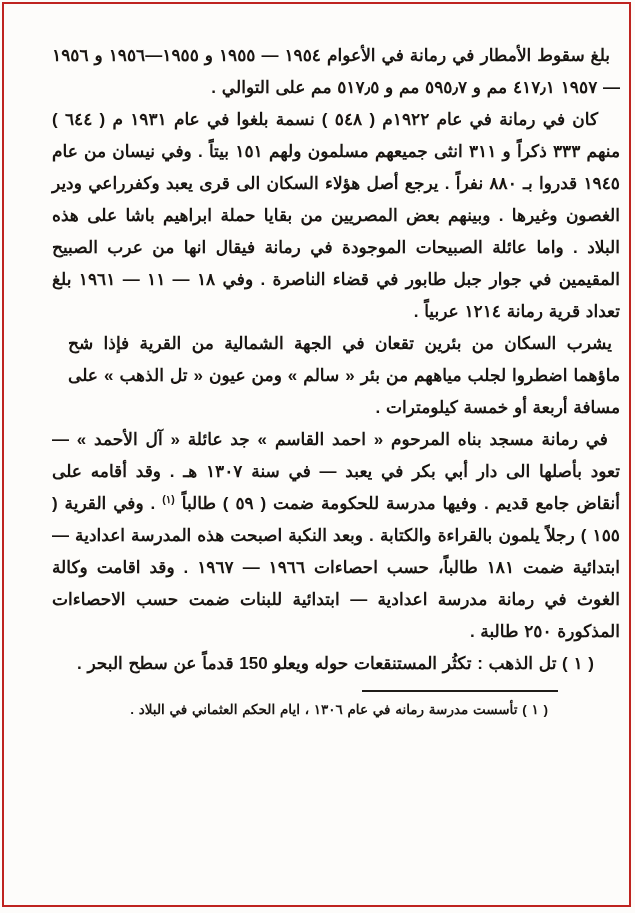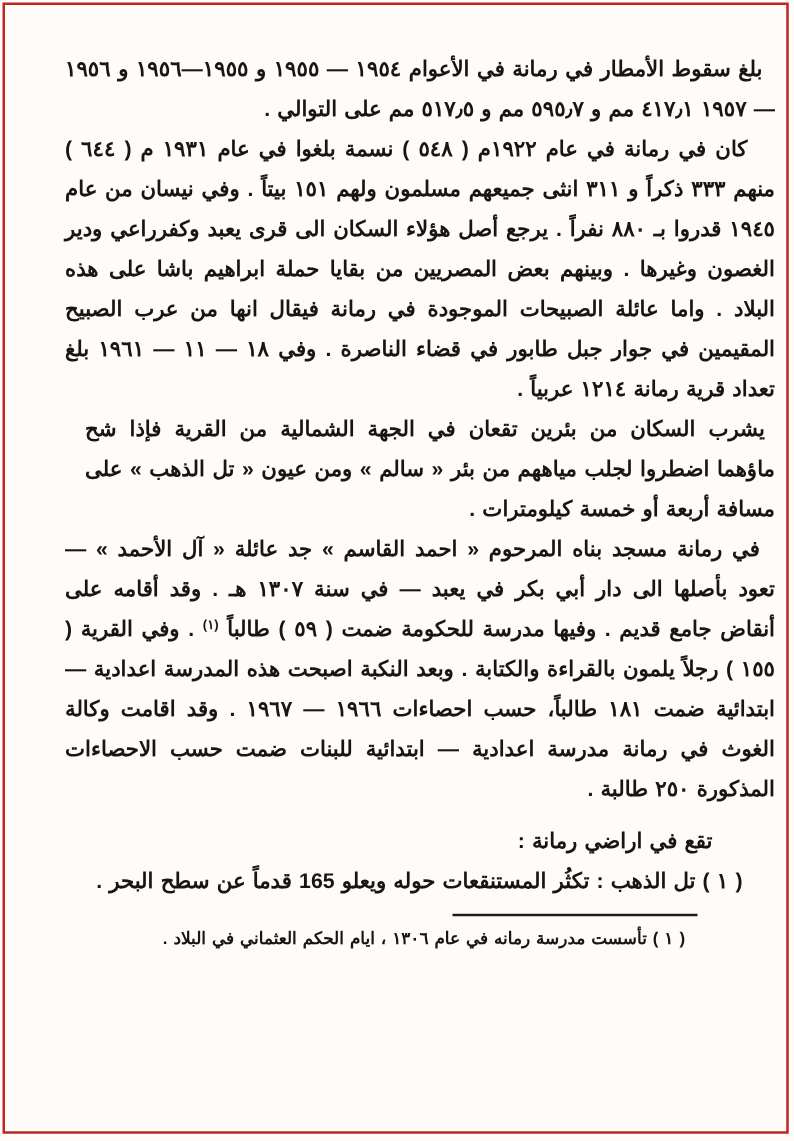--- a/index.html
+++ b/index.html
@@ -71,20 +71,19 @@
 <body>
 
 <div class="page">
   <div class="frame"></div>
 
   <div class="content">
     <p class="para indent-10">بلغ سقوط الأمطار في رمانة في الأعوام ١٩٥٤ — ١٩٥٥ و ١٩٥٥—١٩٥٦ و ١٩٥٦ — ١٩٥٧ ٤١٧٫١ مم و ٥٩٥٫٧ مم و ٥١٧٫٥ مم على التوالي .</p>
     <p class="para indent-22">كان في رمانة في عام ١٩٢٢م ( ٥٤٨ ) نسمة بلغوا في عام ١٩٣١ م ( ٦٤٤ ) منهم ٣٣٣ ذكراً و ٣١١ انثى جميعهم مسلمون ولهم ١٥١ بيتاً . وفي نيسان من عام ١٩٤٥ قدروا بـ ٨٨٠ نفراً . يرجع أصل هؤلاء السكان الى قرى يعبد وكفرراعي ودير الغصون وغيرها . وبينهم بعض المصريين من بقايا حملة ابراهيم باشا على هذه البلاد . واما عائلة الصبيحات الموجودة في رمانة فيقال انها من عرب الصبيح المقيمين في جوار جبل طابور في قضاء الناصرة . وفي ١٨ — ١١ — ١٩٦١ بلغ تعداد قرية رمانة ١٢١٤ عربياً .</p>
     <p class="para indent-8">يشرب السكان من بئرين تقعان في الجهة الشمالية من القرية فإذا شح ماؤهما اضطروا لجلب مياههم من بئر « سالم » ومن عيون « تل الذهب » على مسافة أربعة أو خمسة كيلومترات .</p>
     <p class="para indent-12"><span>في رمانة مسجد بناه المرحوم « احمد القاسم » جد عائلة « آل الأحمد » — تعود بأصلها الى دار أبي بكر في يعبد — في سنة ١٣٠٧ هـ . وقد أقامه على أنقاض جامع قديم . وفيها مدرسة للحكومة ضمت ( ٥٩ ) طالباً </span><sup class="fn-ref">(١)</sup><span> . وفي القرية ( ١٥٥ ) رجلاً يلمون بالقراءة والكتابة . وبعد النكبة اصبحت هذه المدرسة اعدادية — ابتدائية ضمت ١٨١ طالباً، حسب احصاءات ١٩٦٦ — ١٩٦٧ . وقد اقامت وكالة الغوث في رمانة مدرسة اعدادية — ابتدائية للبنات ضمت حسب الاحصاءات المذكورة ٢٥٠ طالبة .</span></p>
-    <p class="para indent-50 gap-top">تقع في اراضي رمانة :</p>
-    <p class="para indent-26">( ١ ) تل الذهب : تكثُر المستنقعات حوله ويعلو 165 قدماً عن سطح البحر .</p>
+    <p class="para indent-26">( ١ ) تل الذهب : تكثُر المستنقعات حوله ويعلو 150 قدماً عن سطح البحر .</p>
 
     <div class="fn-rule"></div>
     <p class="footnote para">( ١ ) تأسست مدرسة رمانه في عام ١٣٠٦ ، ايام الحكم العثماني في البلاد .</p>
 
   </div>
 </div>
 
 </body></html>

